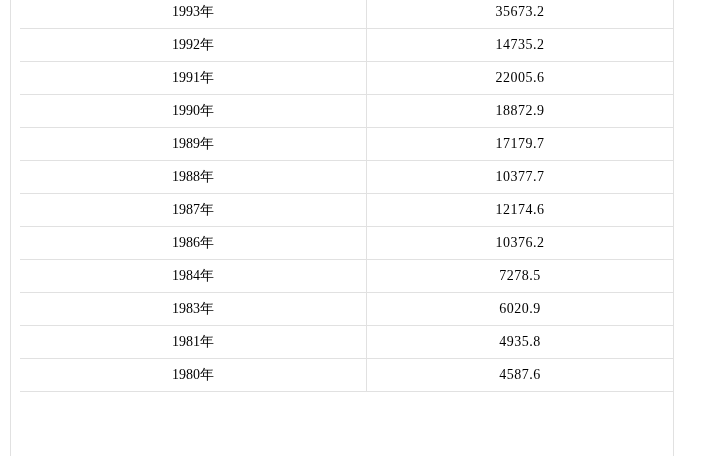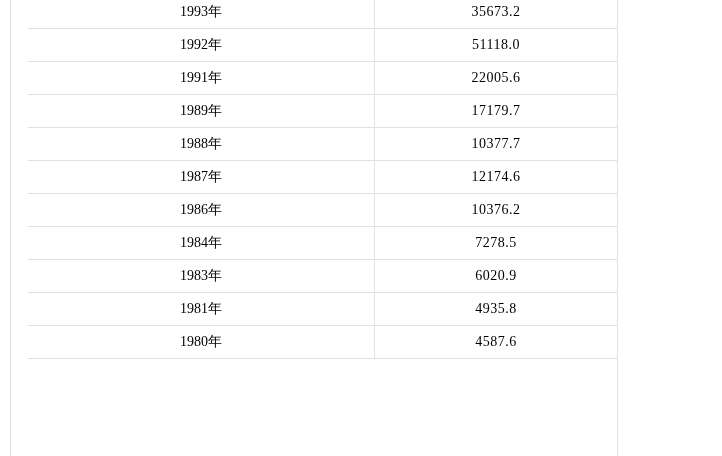--- a/index.html
+++ b/index.html
@@ -12,26 +12,26 @@
     height: 456px;
     overflow: hidden;
     position: relative;
     font-family: "Liberation Serif", "DejaVu Serif", serif;
     color: #000000;
   }
   .table-wrap {
     position: absolute;
     left: 10px;
     top: 0;
-    width: 608px;
+    width: 664px;
     height: 456px;
     box-sizing: border-box;
     border-left: 1px solid #e1e1e1;
     border-right: 1px solid #e1e1e1;
-    padding-left: 17px;
+    padding-left: 9px;
     overflow: hidden;
     background: #ffffff;
   }
   table.data-table {
     width: 100%;
     border-collapse: collapse;
     table-layout: fixed;
     margin-top: -4px;
   }
   table.data-table td {
@@ -57,25 +57,29 @@
 
 <div class="table-wrap">
   <table class="data-table">
     <tbody>
       <tr>
         <td class="year-cell">1993年</td>
         <td class="value-cell">35673.2</td>
       </tr>
       <tr>
         <td class="year-cell">1992年</td>
-        <td class="value-cell">51118.0</td>
+        <td class="value-cell">14735.2</td>
       </tr>
       <tr>
         <td class="year-cell">1991年</td>
         <td class="value-cell">22005.6</td>
+      </tr>
+      <tr>
+        <td class="year-cell">1990年</td>
+        <td class="value-cell">18872.9</td>
       </tr>
       <tr>
         <td class="year-cell">1989年</td>
         <td class="value-cell">17179.7</td>
       </tr>
       <tr>
         <td class="year-cell">1988年</td>
         <td class="value-cell">10377.7</td>
       </tr>
       <tr>

